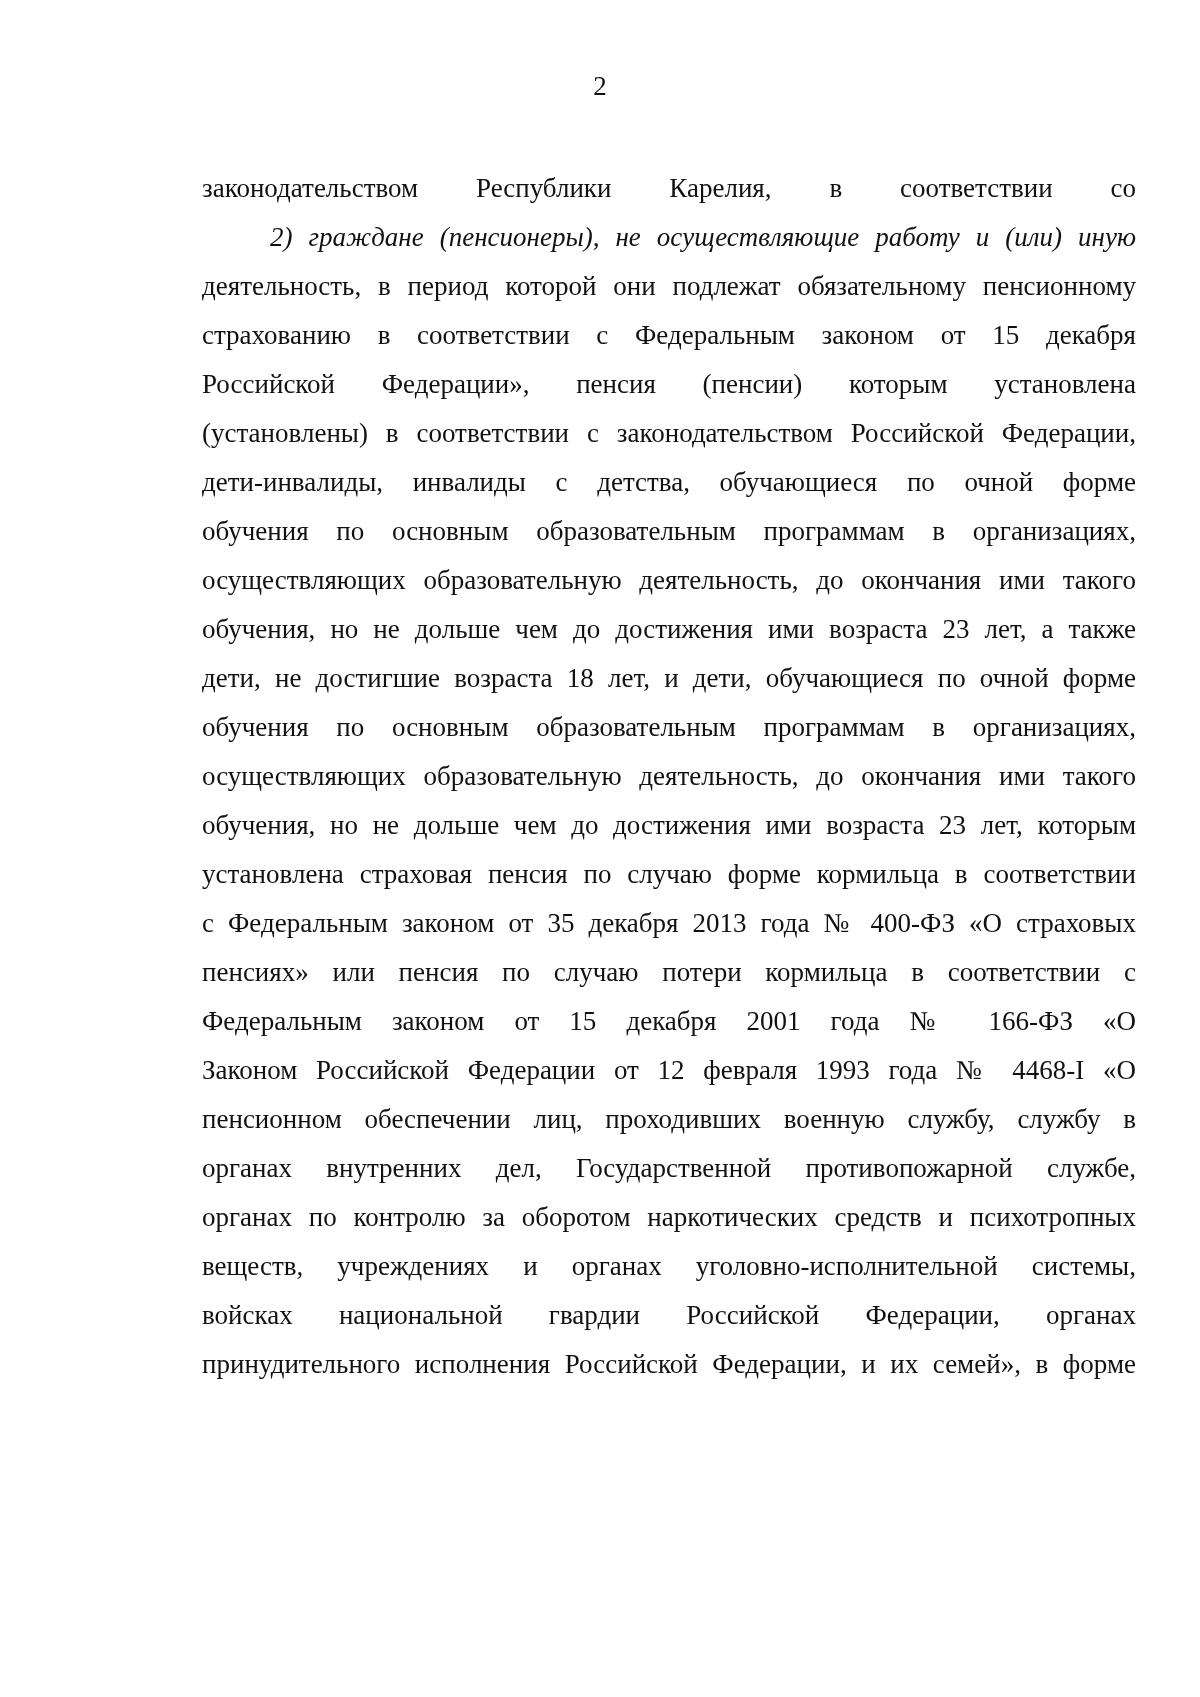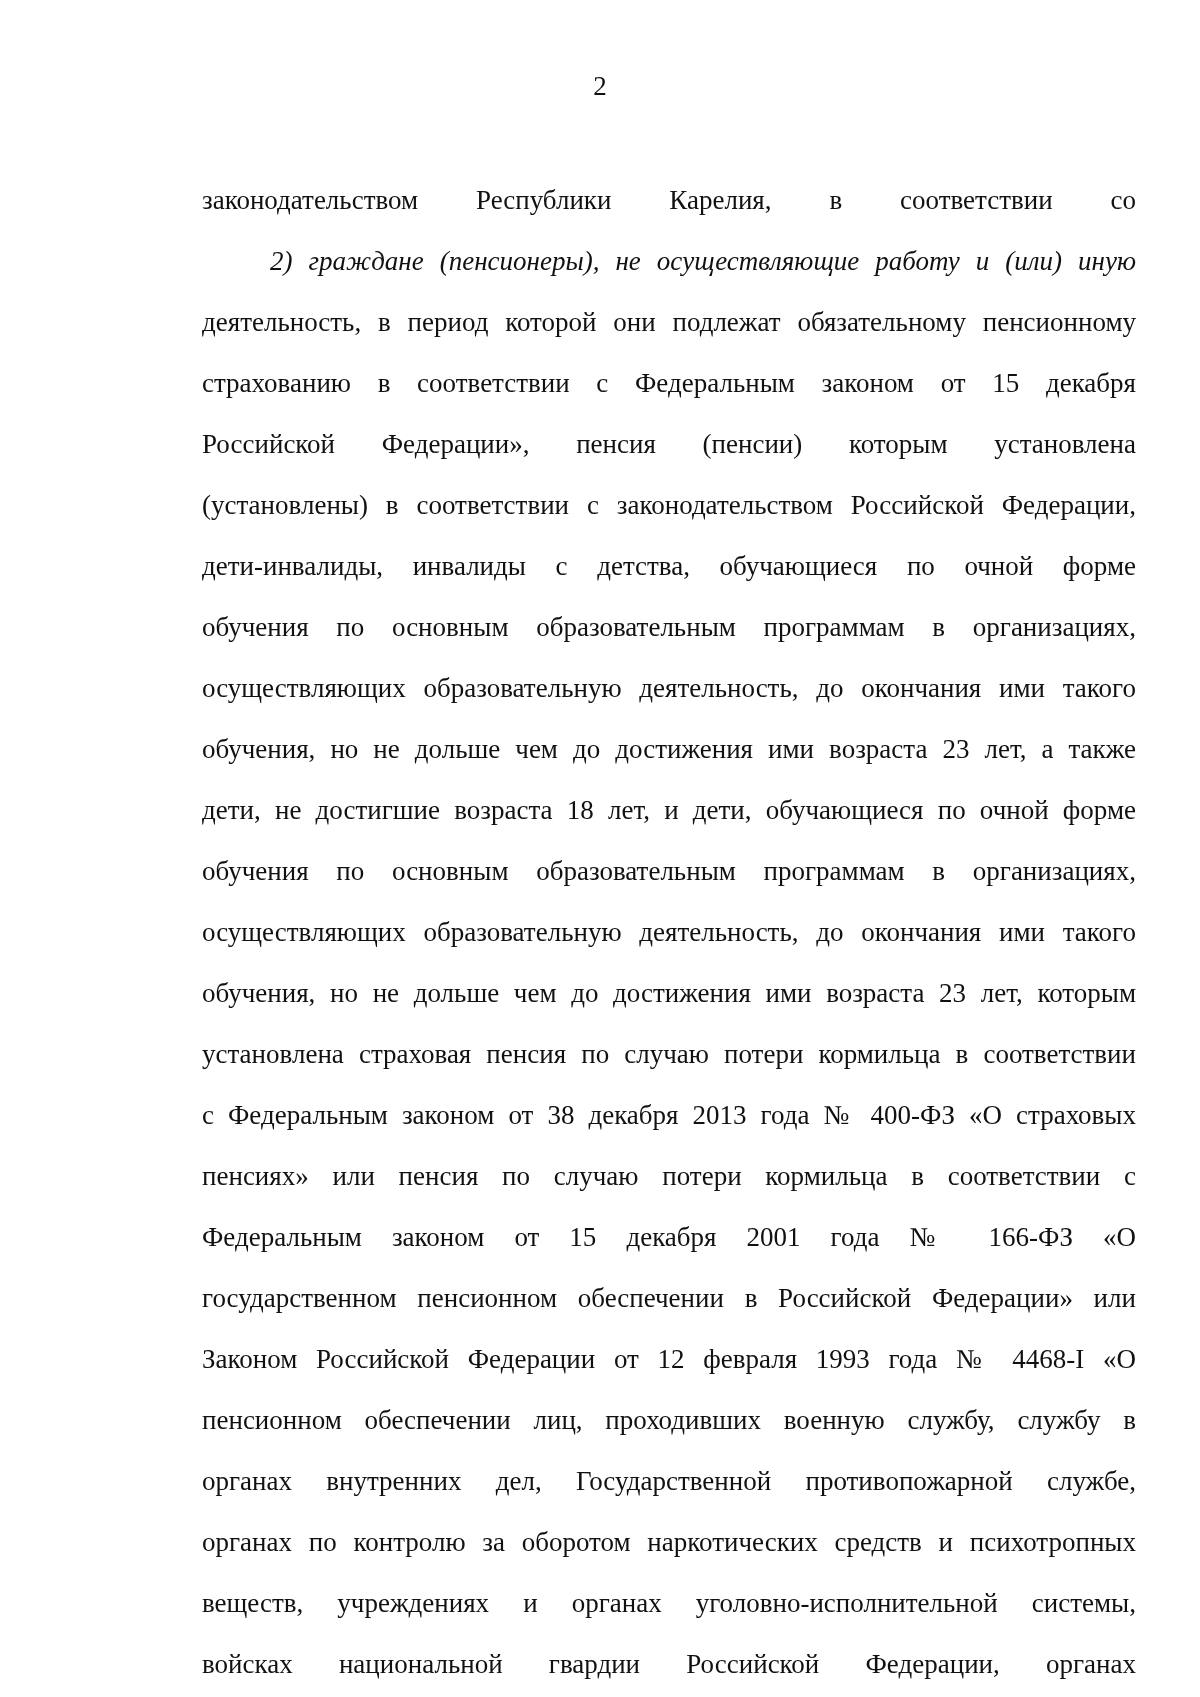--- a/index.html
+++ b/index.html
@@ -13,21 +13,21 @@
       position: absolute; top: 70px; left: 0; width: 1200px; text-align: center;
       font-size: 27px; line-height: 32px;
     }
     .body-text {
       position: absolute; left: 202px; top: 172px; width: 934px;
       font-size: 27px;
     }
     .line {
       height: 49px; line-height: 32px;
       text-align: justify; text-align-last: justify;
-      white-space: nowrap; overflow: visible; margin-top: 12px;
+      white-space: nowrap; overflow: visible;
     }
     .line.last { text-align-last: left; }
     .line.indent { padding-left: 68px; font-style: italic; }
   </style>
 </head>
 <body>
 
 <div class="page">
   <div class="page-number">2</div>
   <div class="body-text" id="body-text">
@@ -38,25 +38,24 @@
       <div class="line">Российской Федерации», пенсия (пенсии) которым установлена</div>
       <div class="line">(установлены) в соответствии с законодательством Российской Федерации,</div>
       <div class="line">дети-инвалиды, инвалиды с детства, обучающиеся по очной форме</div>
       <div class="line">обучения по основным образовательным программам в организациях,</div>
       <div class="line">осуществляющих образовательную деятельность, до окончания ими такого</div>
       <div class="line">обучения, но не дольше чем до достижения ими возраста 23 лет, а также</div>
       <div class="line">дети, не достигшие возраста 18 лет, и дети, обучающиеся по очной форме</div>
       <div class="line">обучения по основным образовательным программам в организациях,</div>
       <div class="line">осуществляющих образовательную деятельность, до окончания ими такого</div>
       <div class="line">обучения, но не дольше чем до достижения ими возраста 23 лет, которым</div>
-      <div class="line">установлена страховая пенсия по случаю потери кормильца в соответствии</div>
-      <div class="line">с Федеральным законом от 38 декабря 2013 года № 400-ФЗ «О страховых</div>
+      <div class="line">установлена страховая пенсия по случаю форме кормильца в соответствии</div>
+      <div class="line">с Федеральным законом от 35 декабря 2013 года № 400-ФЗ «О страховых</div>
       <div class="line">пенсиях» или пенсия по случаю потери кормильца в соответствии с</div>
       <div class="line">Федеральным законом от 15 декабря 2001 года № 166-ФЗ «О</div>
-      <div class="line">государственном пенсионном обеспечении в Российской Федерации» или</div>
       <div class="line">Законом Российской Федерации от 12 февраля 1993 года № 4468-I «О</div>
       <div class="line">пенсионном обеспечении лиц, проходивших военную службу, службу в</div>
       <div class="line">органах внутренних дел, Государственной противопожарной службе,</div>
       <div class="line">органах по контролю за оборотом наркотических средств и психотропных</div>
       <div class="line">веществ, учреждениях и органах уголовно-исполнительной системы,</div>
       <div class="line">войсках национальной гвардии Российской Федерации, органах</div>
       <div class="line">принудительного исполнения Российской Федерации, и их семей», в форме</div>
     </div>
 </div>
 

